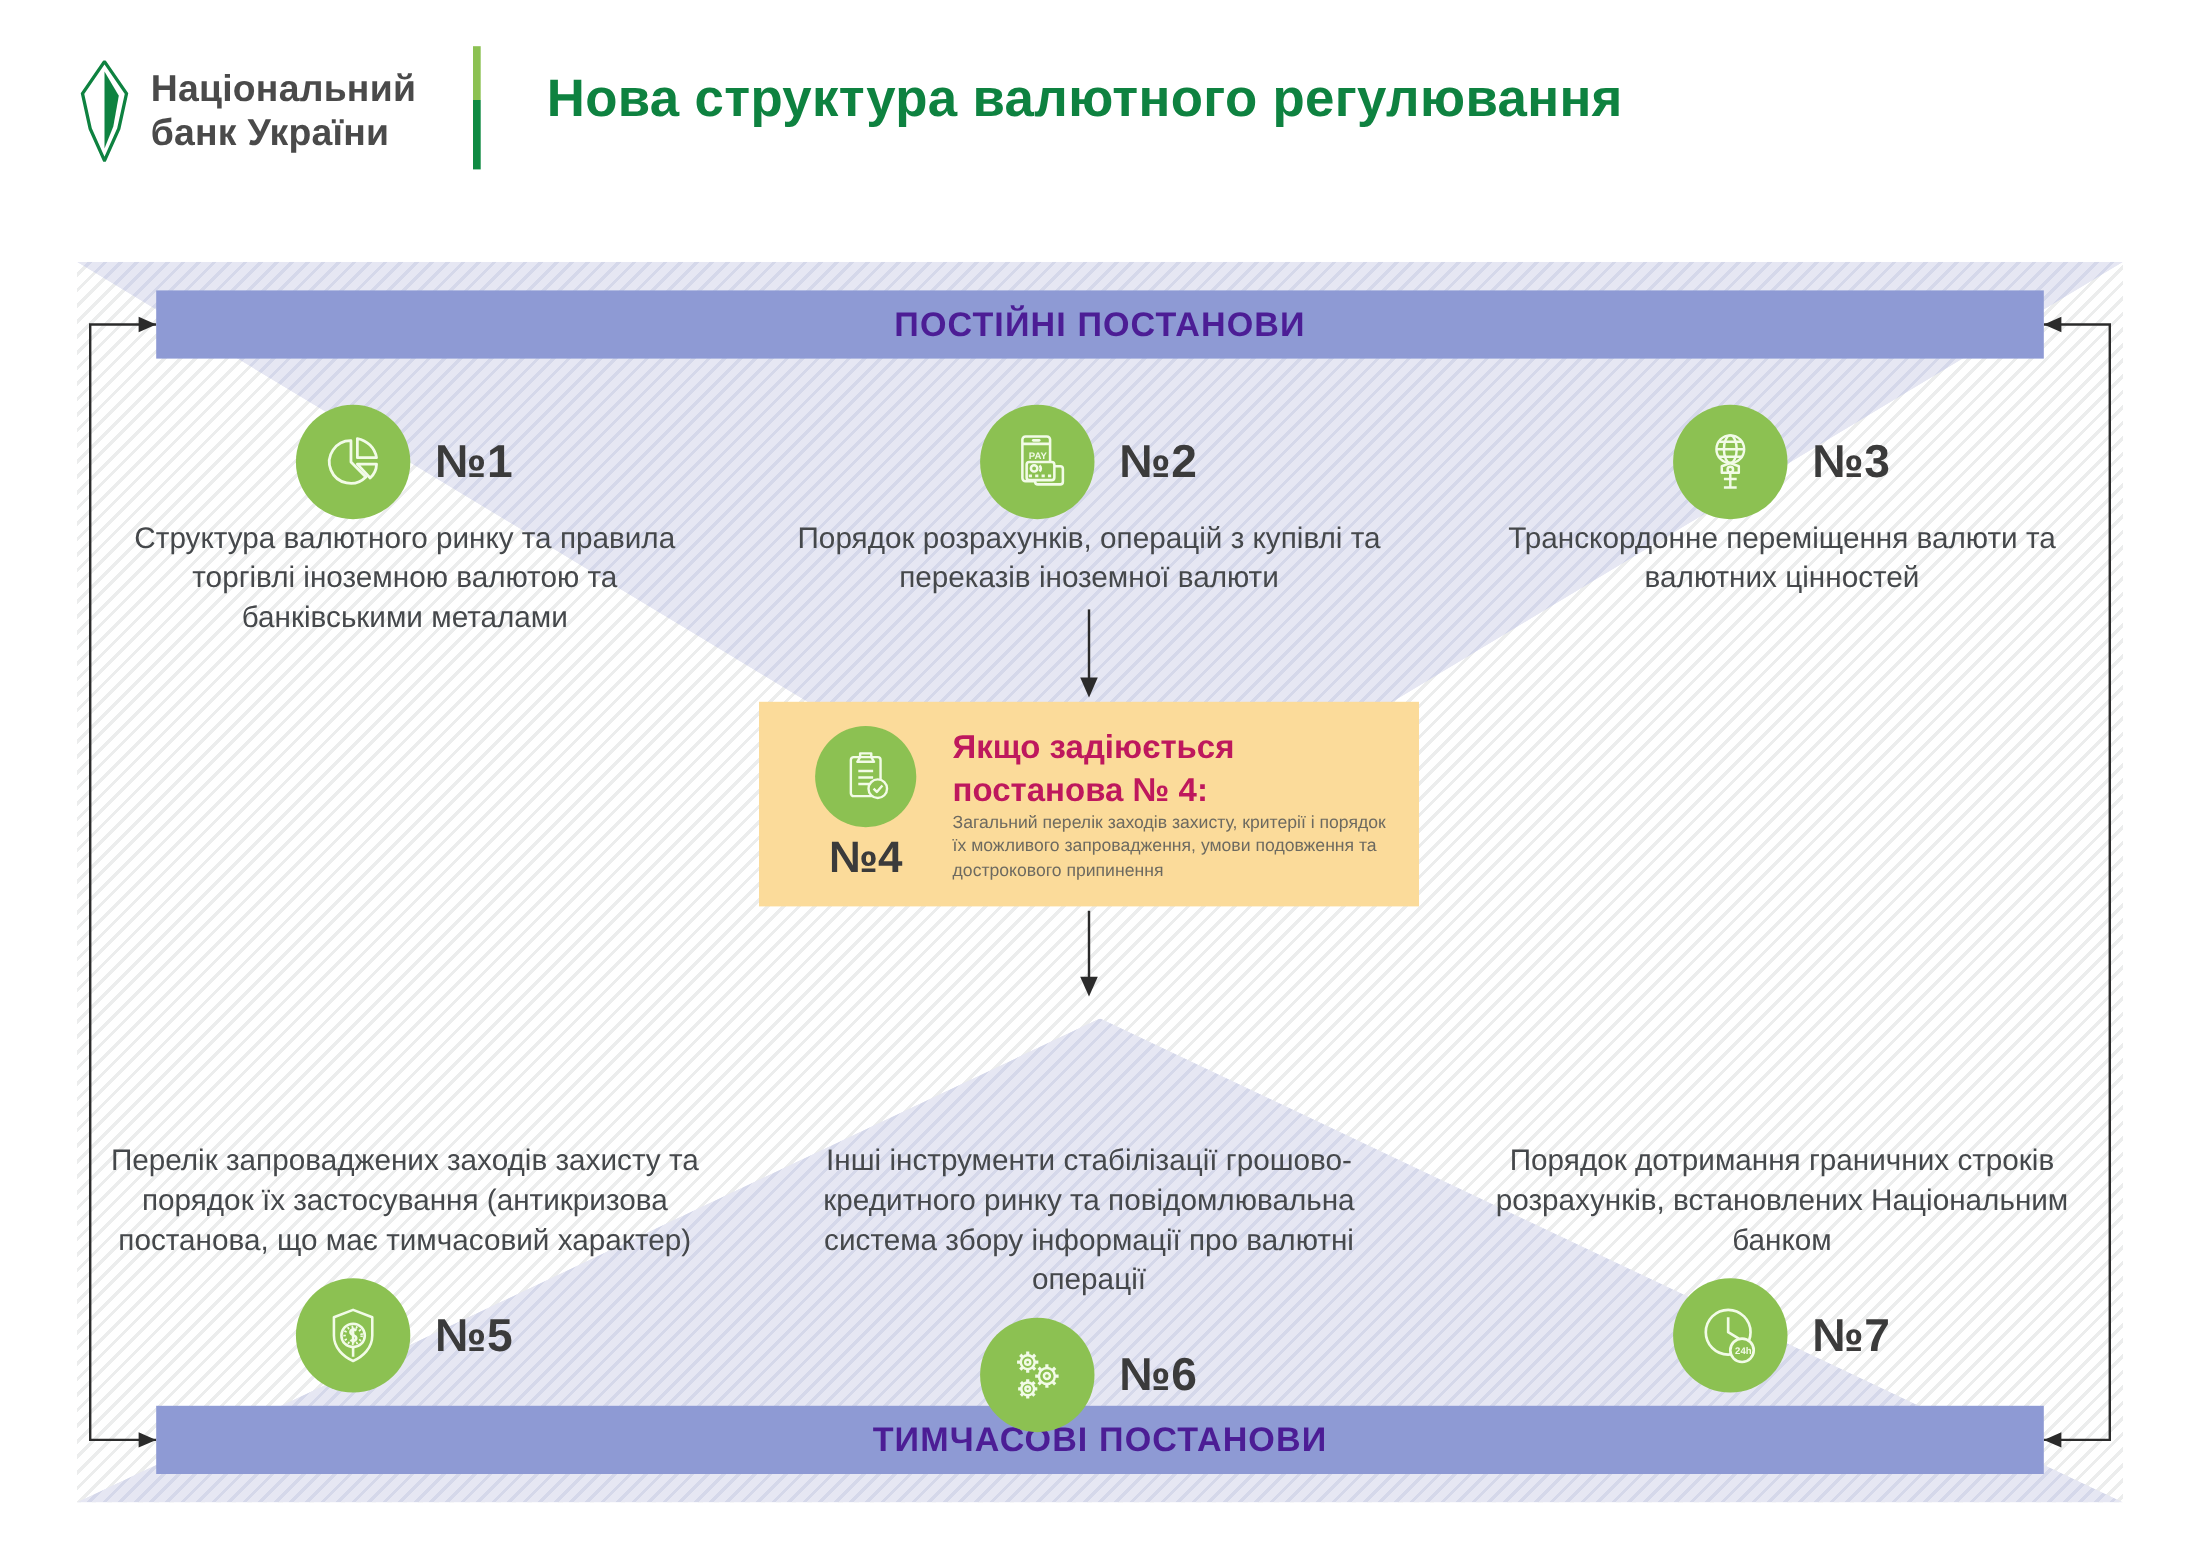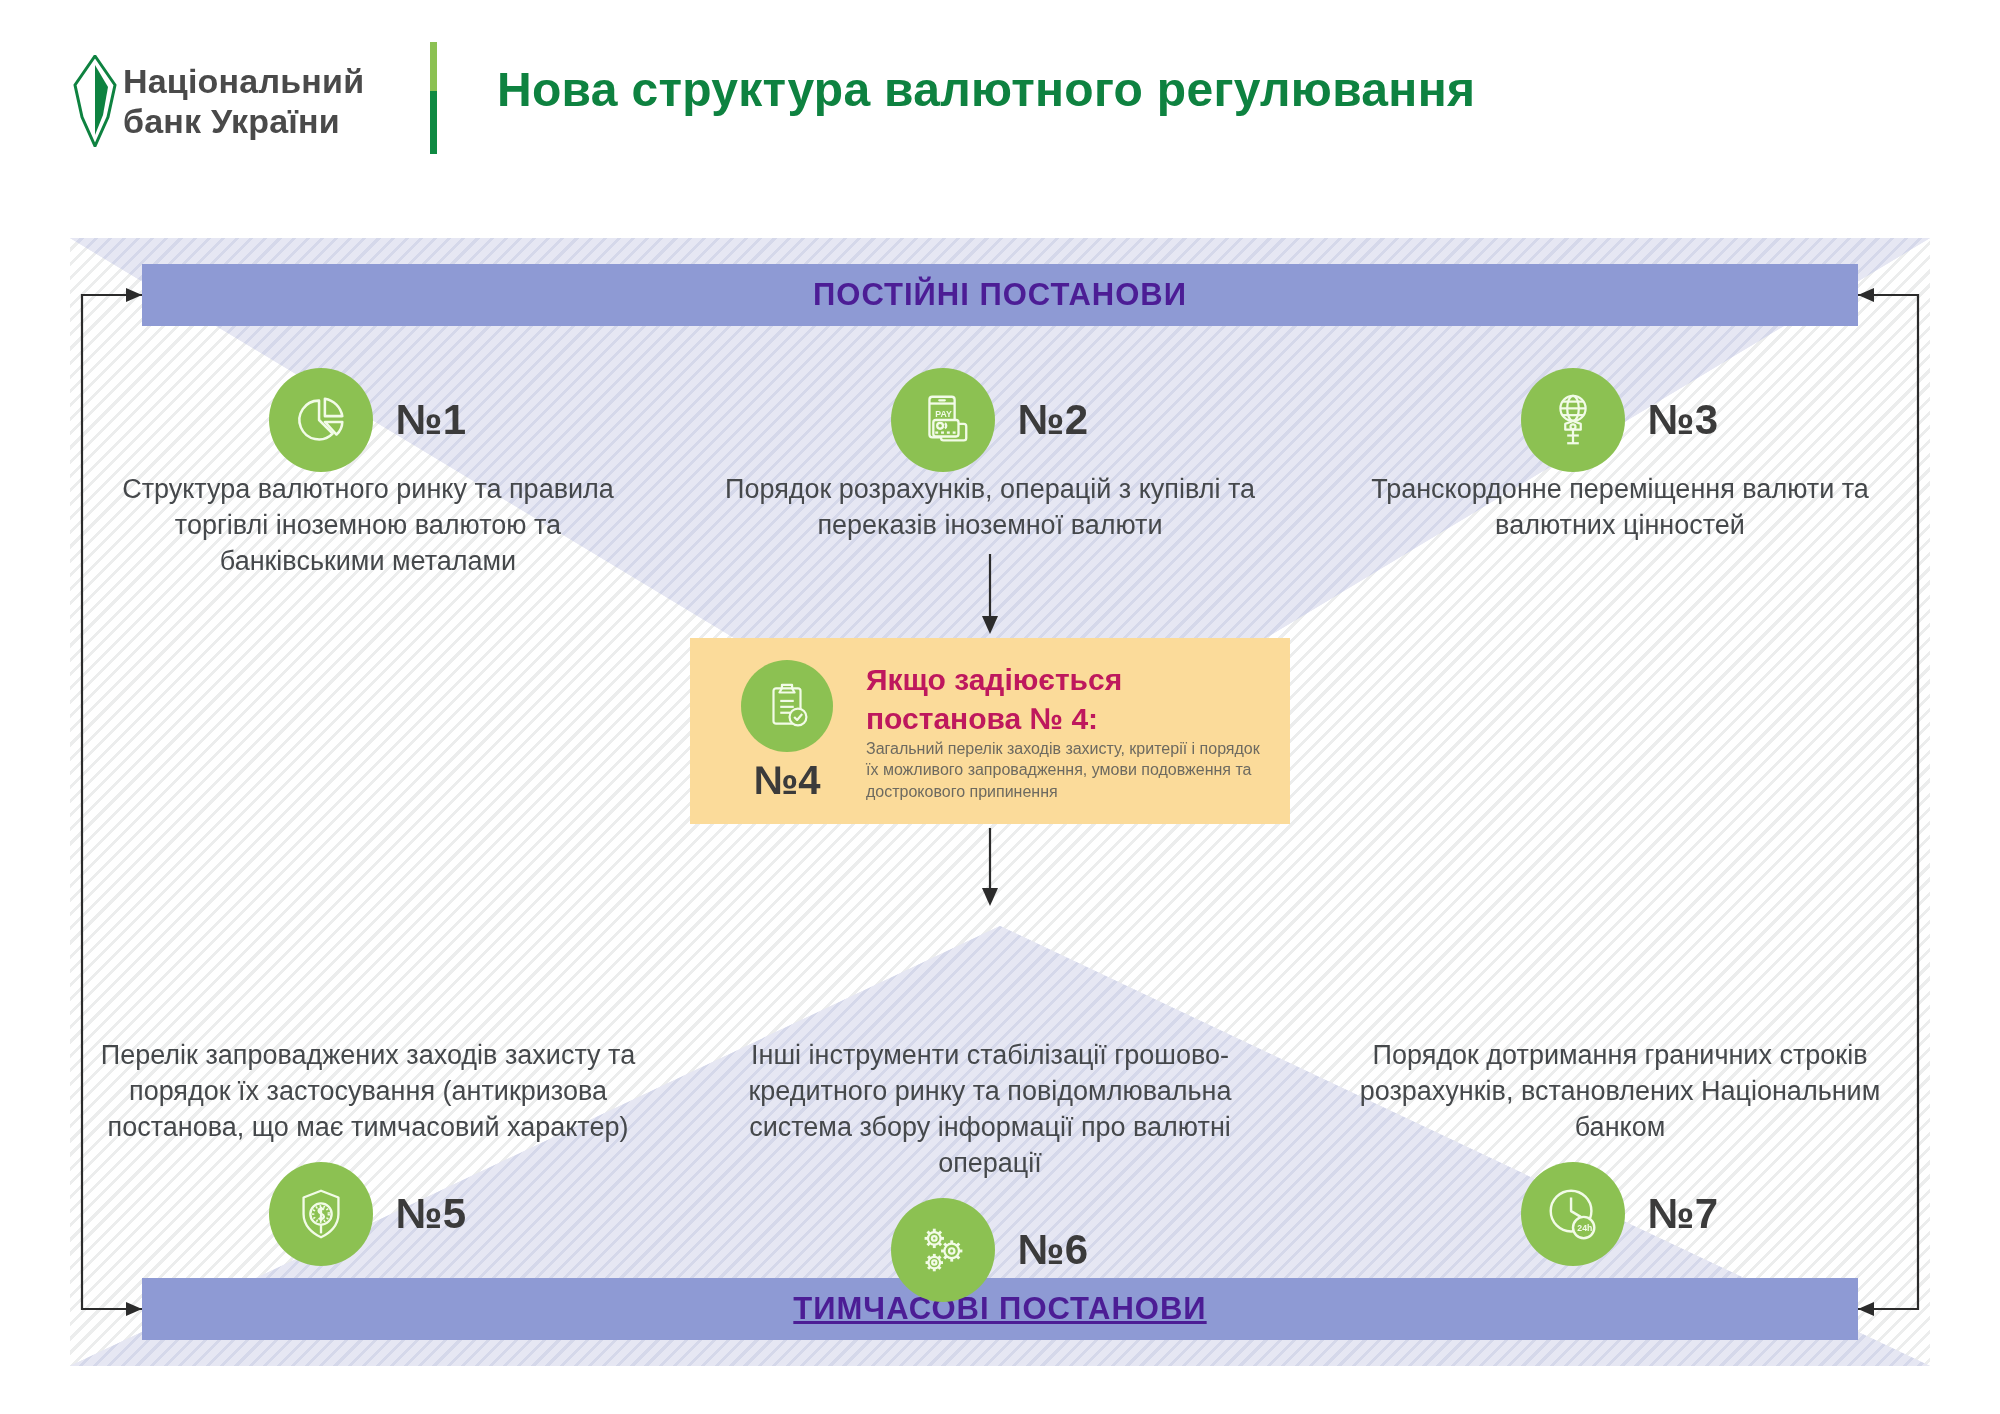--- a/index.html
+++ b/index.html
@@ -6,21 +6,21 @@
   html, body {
     width: 2000px; height: 1414px;
     background: #ffffff;
     font-family: "Liberation Sans", sans-serif;
     overflow: hidden;
   }
   .page { position: relative; width: 2000px; height: 1414px; background:#fff; }
 
   
   .header { position: absolute; left: 0; top: 0; width: 2000px; height: 180px; }
-  .logo-wrap { position: absolute; left: 72px; top: 55px; display: flex; align-items: center; gap: 5px; }
+  .logo-wrap { position: absolute; left: 72px; top: 55px; display: flex; align-items: center; gap: 19px; }
   .logo-mark { width: 46px; height: 92px; flex: none; }
   .logo-text { font-size: 34px; line-height: 1.18; color: #4a4a4a; font-weight: 700; letter-spacing: .2px; white-space: pre-line; }
   .hdr-rule { position: absolute; left: 430px; top: 42px; width: 7px; height: 112px; background: linear-gradient(#8cc152 0%, #8cc152 44%, #0f8a42 44%, #0f8a42 100%); }
   .hdr-title { position: absolute; left: 497px; top: 62px; font-size: 48px; font-weight: 700; color: #0e8240; letter-spacing: .3px; white-space: nowrap; }
 
   
   .board { position: absolute; left: 70px; top: 238px; width: 1860px; height: 1128px; overflow: hidden; }
   
   .hatch-bg {
     position: absolute; inset: 0;
@@ -49,21 +49,21 @@
   }
 
   
   .banner {
     position: absolute; left: 72px; width: 1716px; height: 62px;
     background: #8e9ad4; color: #4c1d95;
     display: flex; align-items: center; justify-content: center;
     font-size: 31px; font-weight: 700; letter-spacing: 1px;
   }
   .banner-top { top: 26px; }
-  .banner-bottom { bottom: 26px; text-decoration: underline; }
+  .banner-bottom { bottom: 26px; }
 
   
   .connector { position: absolute; inset: 0; pointer-events: none; }
 
   
   .cell { position: absolute; width: 540px; }
   .badge-row { display: flex; align-items: center; justify-content: center; gap: 22px; }
   .circ {
     width: 104px; height: 104px; border-radius: 50%;
     background: #8cc152; flex: none;

